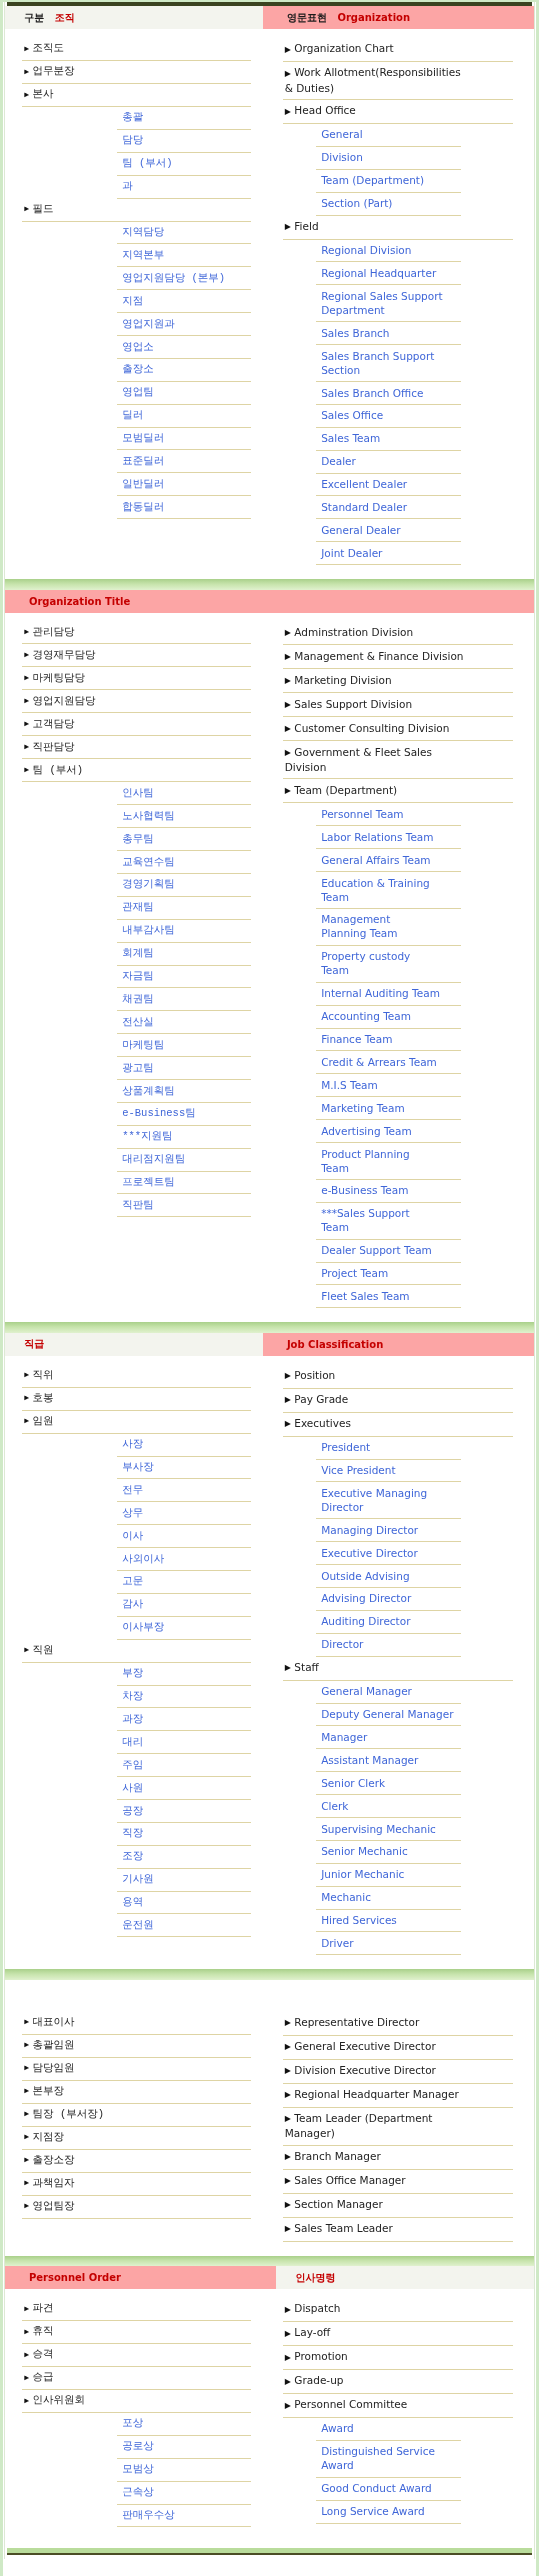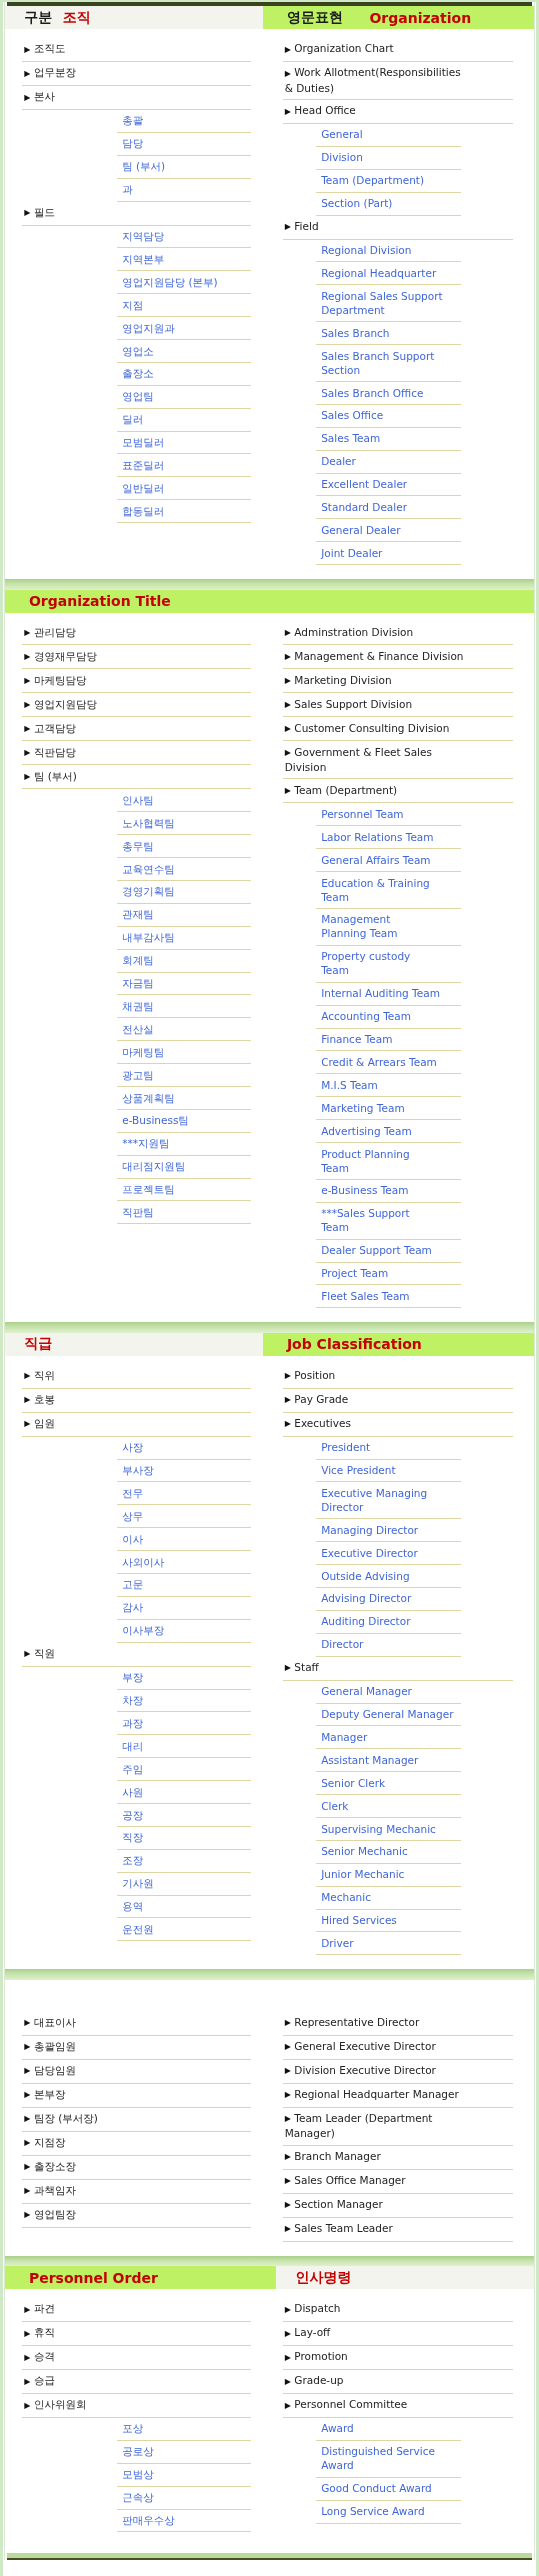--- a/index.html
+++ b/index.html
@@ -20,37 +20,37 @@
     margin: 0 0.9px;
     border-left: 0.9px solid #dce9d4;
     border-right: 0.9px solid #dce9d4;
     min-height: 2557px;
   }
   .top-bar { height: 4.4px; background: #3a4320; margin: 0 1.8px; }
 
   .sec-header {
     display: flex;
     height: 23px;
-    font-size: 14px;
+    font-size: 10px;
     font-weight: bold;
     align-items: stretch;
   }
   .hcell { display: flex; align-items: center; }
   .hleft  { width: 258px; background: #f3f4ee; padding-left: 19.3px; }
-  .hright { flex: 1; background: #bef264; padding-left: 24px; gap: 16px; }
+  .hright { flex: 1; background: #fca5a5; padding-left: 24px; }
   .hlabel { color: #1b1b1b; margin-right: 10.5px; }
   .hterm  { color: #c40000; }
 
   .divider-bar {
     height: 10.5px;
     background: linear-gradient(180deg, #a9d08a 0%, #c6e3ab 45%, #e0f1ce 100%);
   }
 
   .sec-body { display: flex; padding: 8.8px 0 14px; }
-  .col-left  { width: 258px; }
+  .col-left  { width: 258px; font-family: Liberation Mono, monospace; }
   .col-right { flex: 1; }
 
   .item {
     border-bottom: 0.9px solid #ded4a4;
     padding: 3.5px 1.8px 4.4px;
     font-size: 10.5px;
     line-height: 14px;
     color: #222222;
   }
   .txt { white-space: pre-line; }

